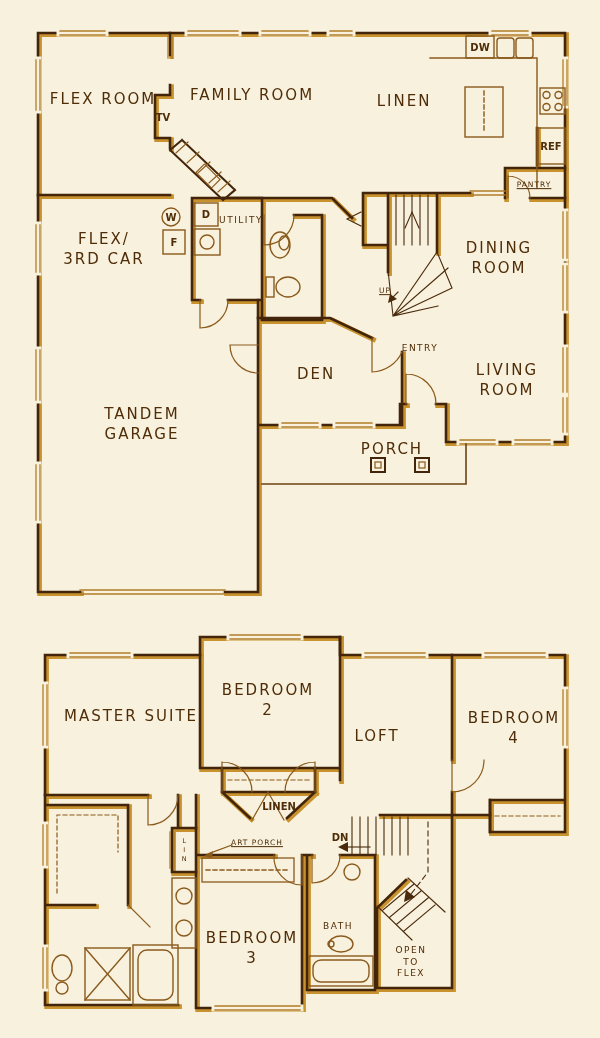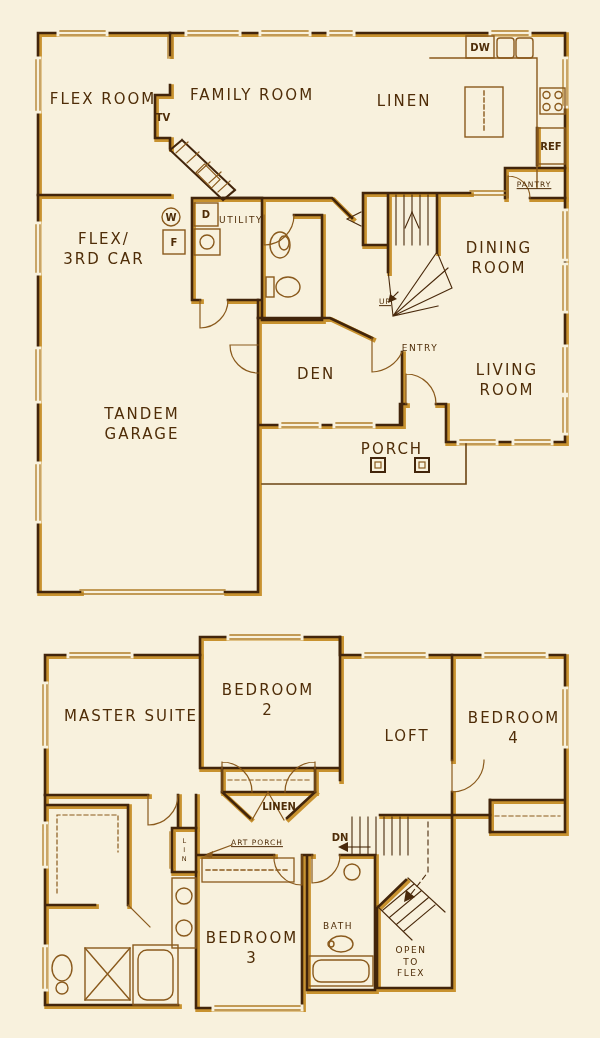--- a/index.html
+++ b/index.html
@@ -173,40 +173,40 @@
 <div id="labels">
   <div>
     <div class="lbl" style="left:103px;top:100px">FLEX ROOM</div>
     <div class="lbl xs" style="left:163px;top:117px">TV</div>
     <div class="lbl" style="left:252px;top:96px">FAMILY ROOM</div>
     <div class="lbl" style="left:404px;top:102px">LINEN</div>
     <div class="lbl xs" style="left:480px;top:47px">DW</div>
     <div class="lbl xs" style="left:551px;top:146px">REF</div>
     <div class="lbl sm" style="left:534px;top:185px">PANTRY</div>
     <div class="lbl" style="left:499px;top:258px">DINING ROOM</div>
-    <div class="lbl sm" style="left:385px;top:302px">UP</div>
+    <div class="lbl sm" style="left:385px;top:291px">UP</div>
     <div class="lbl" style="left:104px;top:249px">FLEX/
 3RD CAR</div>
     <div class="lbl md" style="left:241px;top:221px">UTILITY</div>
     <div class="lbl xs" style="left:171px;top:217px">W</div>
     <div class="lbl xs" style="left:174px;top:242px">F</div>
     <div class="lbl xs" style="left:206px;top:214px">D</div>
     <div class="lbl" style="left:316px;top:375px">DEN</div>
     <div class="lbl md" style="left:420px;top:349px">ENTRY</div>
     <div class="lbl" style="left:507px;top:380px">LIVING ROOM</div>
     <div class="lbl" style="left:392px;top:450px">PORCH</div>
     <div class="lbl" style="left:142px;top:424px">TANDEM
 GARAGE</div>
   </div>
   <div>
     <div class="lbl" style="left:131px;top:717px">MASTER SUITE</div>
     <div class="lbl" style="left:268px;top:700px">BEDROOM
 2</div>
     <div class="lbl xs" style="left:279px;top:806px">LINEN</div>
-    <div class="lbl" style="left:407px;top:737px">LOFT</div>
+    <div class="lbl" style="left:377px;top:737px">LOFT</div>
     <div class="lbl" style="left:514px;top:728px">BEDROOM
 4</div>
     <div class="lbl xs" style="left:340px;top:837px">DN</div>
     <div class="lbl sm" style="left:257px;top:843px">ART PORCH</div>
     <div class="lbl vert" style="left:184px;top:850px">LIN</div>
     <div class="lbl" style="left:252px;top:948px">BEDROOM
 3</div>
     <div class="lbl md" style="left:338px;top:927px">BATH</div>
     <div class="lbl md" style="left:411px;top:963px">OPEN
 TO

